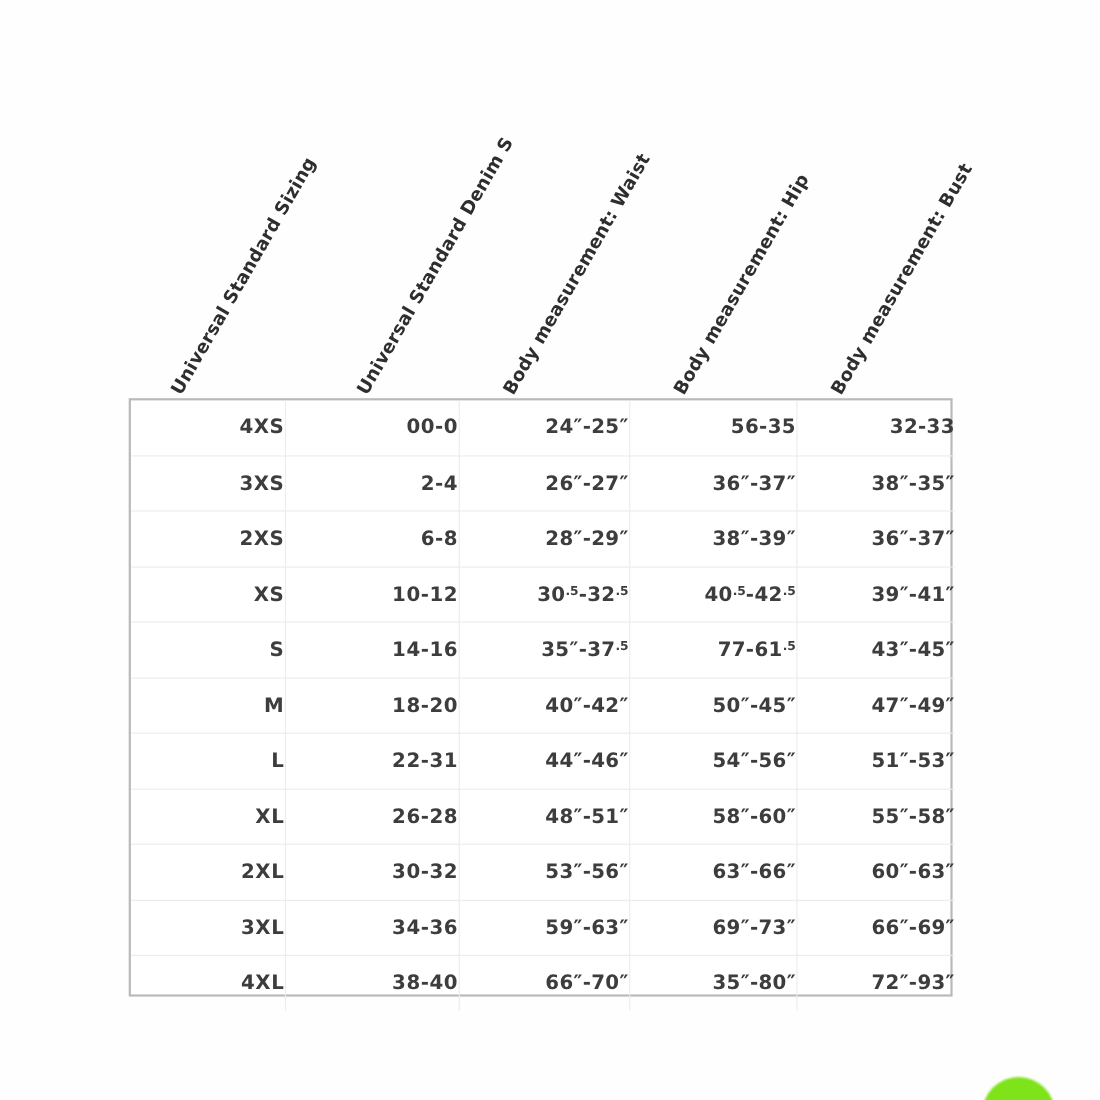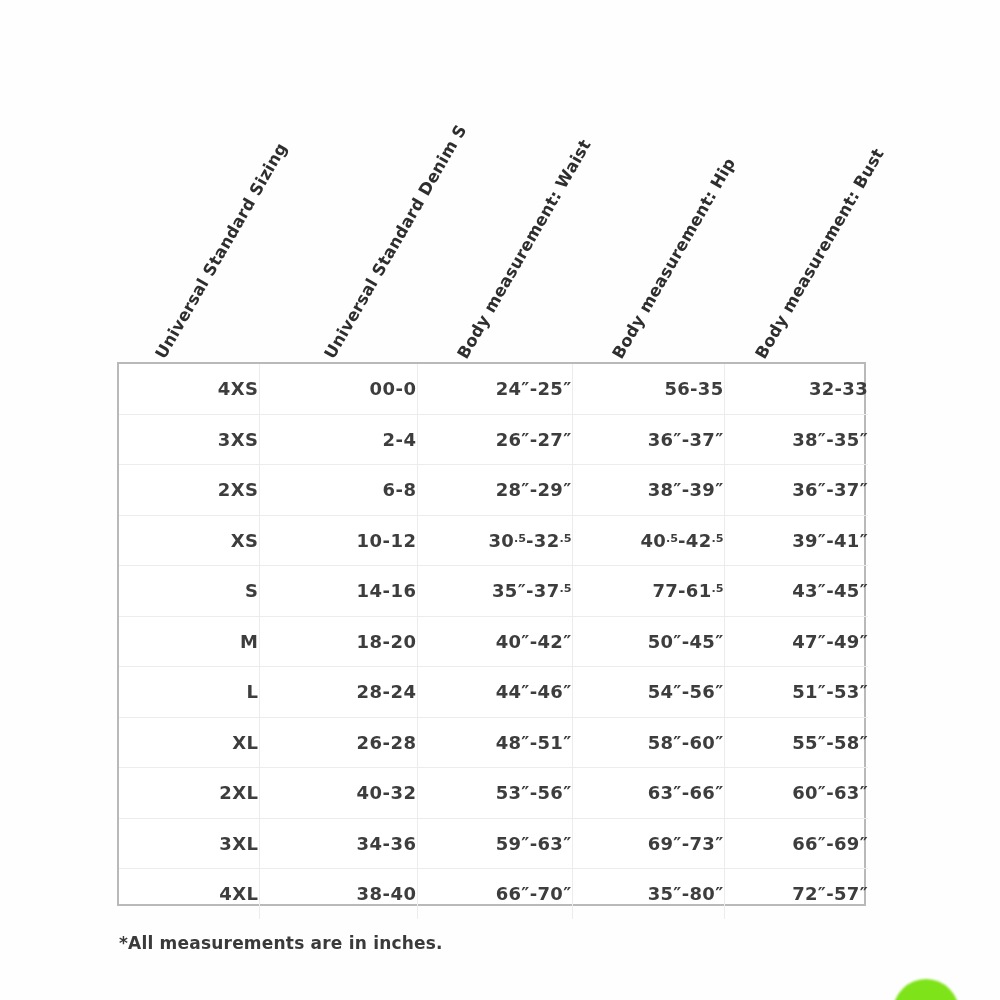--- a/index.html
+++ b/index.html
@@ -192,54 +192,53 @@
           </tr>
           <tr>
             <td class="c-size">M</td>
             <td class="c-denim">18-20</td>
             <td class="c-meas"><span>40″</span><span class="sup"></span><span>-</span><span>42″</span><span class="sup"></span></td>
             <td class="c-meas"><span>50″</span><span class="sup"></span><span>-</span><span>45″</span><span class="sup"></span></td>
             <td class="c-meas"><span>47″</span><span class="sup"></span><span>-</span><span>49″</span><span class="sup"></span></td>
           </tr>
           <tr>
             <td class="c-size">L</td>
-            <td class="c-denim">28-24</td>
+            <td class="c-denim">22-31</td>
             <td class="c-meas"><span>44″</span><span class="sup"></span><span>-</span><span>46″</span><span class="sup"></span></td>
             <td class="c-meas"><span>54″</span><span class="sup"></span><span>-</span><span>56″</span><span class="sup"></span></td>
             <td class="c-meas"><span>51″</span><span class="sup"></span><span>-</span><span>53″</span><span class="sup"></span></td>
           </tr>
           <tr>
             <td class="c-size">XL</td>
             <td class="c-denim">26-28</td>
             <td class="c-meas"><span>48″</span><span class="sup"></span><span>-</span><span>51″</span><span class="sup"></span></td>
             <td class="c-meas"><span>58″</span><span class="sup"></span><span>-</span><span>60″</span><span class="sup"></span></td>
             <td class="c-meas"><span>55″</span><span class="sup"></span><span>-</span><span>58″</span><span class="sup"></span></td>
           </tr>
           <tr>
             <td class="c-size">2XL</td>
-            <td class="c-denim">40-32</td>
+            <td class="c-denim">30-32</td>
             <td class="c-meas"><span>53″</span><span class="sup"></span><span>-</span><span>56″</span><span class="sup"></span></td>
             <td class="c-meas"><span>63″</span><span class="sup"></span><span>-</span><span>66″</span><span class="sup"></span></td>
             <td class="c-meas"><span>60″</span><span class="sup"></span><span>-</span><span>63″</span><span class="sup"></span></td>
           </tr>
           <tr>
             <td class="c-size">3XL</td>
             <td class="c-denim">34-36</td>
             <td class="c-meas"><span>59″</span><span class="sup"></span><span>-</span><span>63″</span><span class="sup"></span></td>
             <td class="c-meas"><span>69″</span><span class="sup"></span><span>-</span><span>73″</span><span class="sup"></span></td>
             <td class="c-meas"><span>66″</span><span class="sup"></span><span>-</span><span>69″</span><span class="sup"></span></td>
           </tr>
           <tr>
             <td class="c-size">4XL</td>
             <td class="c-denim">38-40</td>
             <td class="c-meas"><span>66″</span><span class="sup"></span><span>-</span><span>70″</span><span class="sup"></span></td>
             <td class="c-meas"><span>35″</span><span class="sup"></span><span>-</span><span>80″</span><span class="sup"></span></td>
-            <td class="c-meas"><span>72″</span><span class="sup"></span><span>-</span><span>57″</span><span class="sup"></span></td>
+            <td class="c-meas"><span>72″</span><span class="sup"></span><span>-</span><span>93″</span><span class="sup"></span></td>
           </tr>
         </tbody>
     </table>
   </div>
 
-  <div class="footnote">*All measurements are in inches.</div>
 
   <div class="green-blob"></div>
 
 </div>
 
 </body></html>

